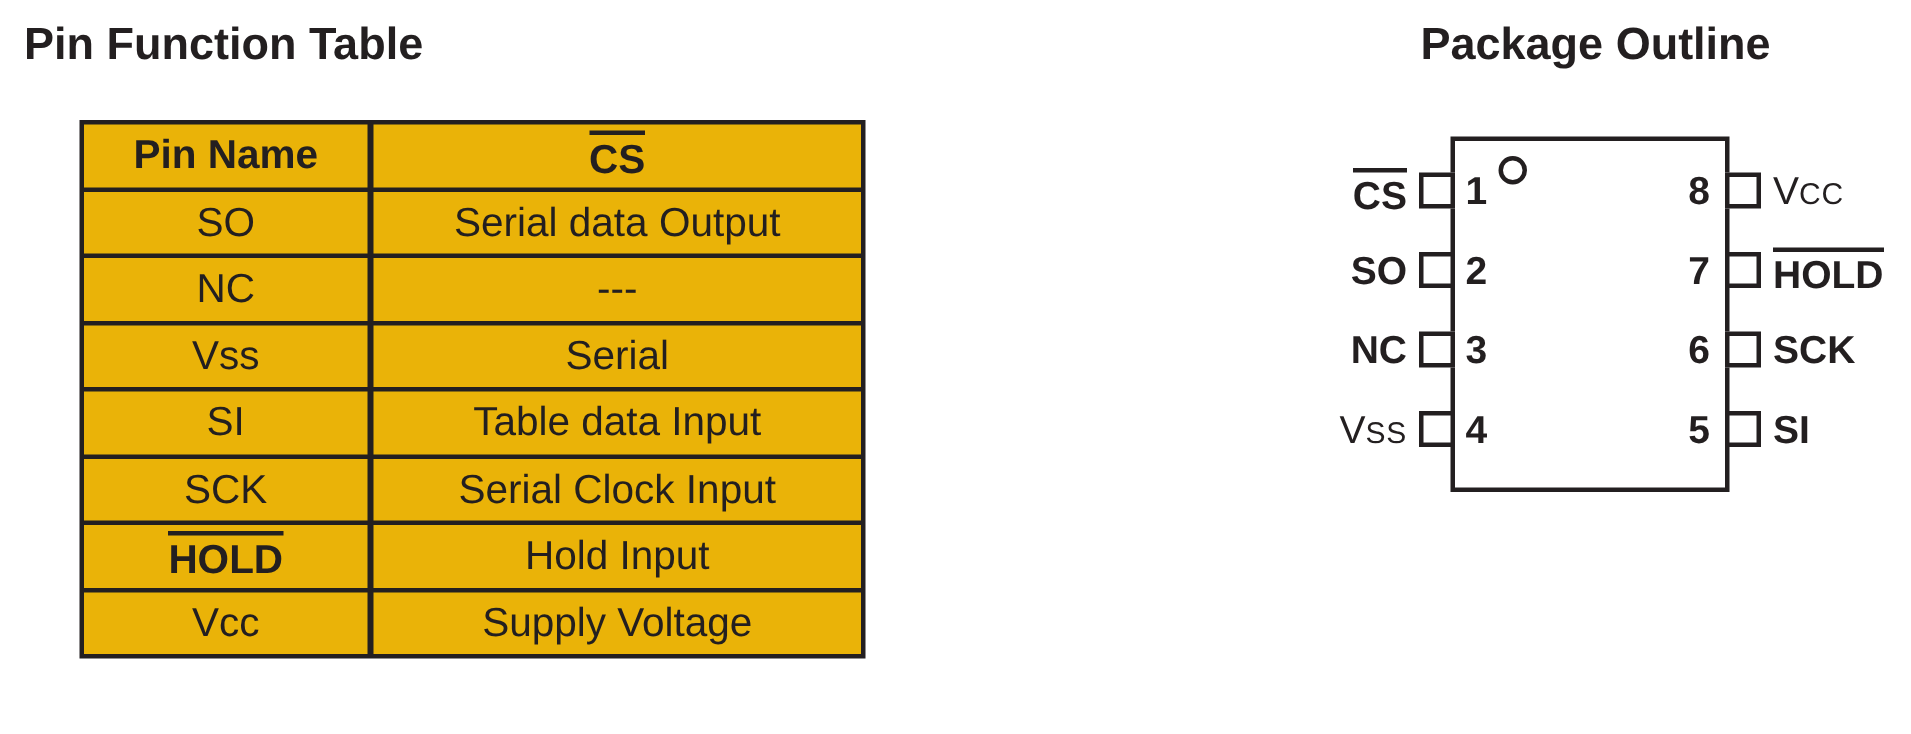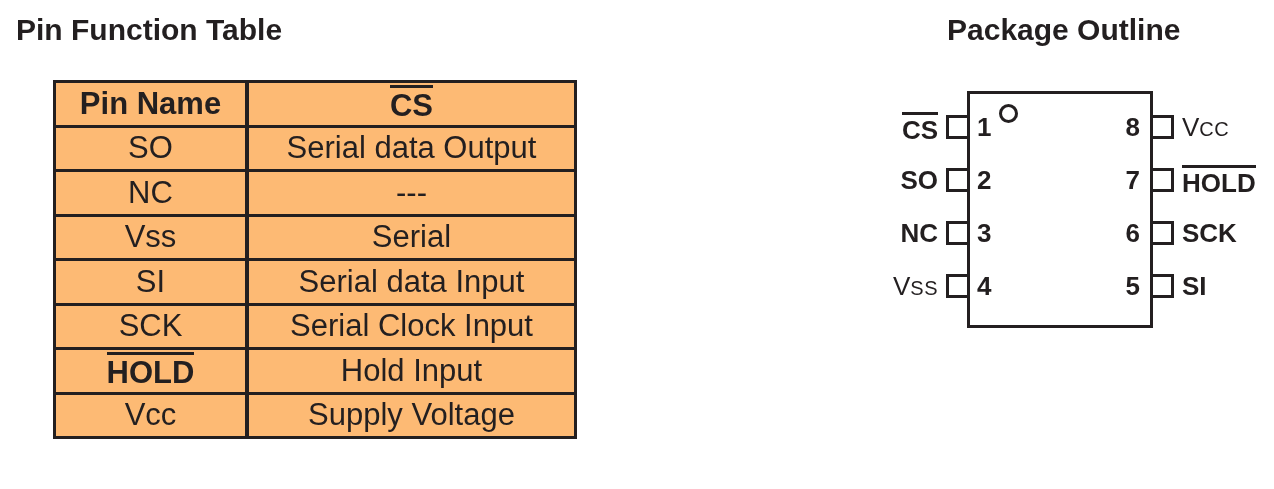--- a/index.html
+++ b/index.html
@@ -12,22 +12,22 @@
   #title-right { left:947px; top:13px; }
 
   
   .pin-table {
     position:absolute; left:53px; top:80px; width:524px; box-sizing:border-box;
     background:#231f20; display:grid;
     grid-template-columns:189px 325px; grid-auto-rows:41.5px;
     gap:3px 4px; padding:3px;
   }
   .cell {
-    background:#fdba74; display:flex; align-items:center; justify-content:center;
-    font-size:31px; white-space:nowrap;
+    background:#eab308; display:flex; align-items:center; justify-content:center;
+    font-size:27px; white-space:nowrap;
   }
   .hdr { font-weight:bold; }
 
   
   .ol {
     display:inline-block; border-top:3px solid #231f20; padding-top:2px;
     line-height:1.05; font-weight:bold;
   }
 
   
@@ -81,21 +81,21 @@
     <div class="cell">SO</div>
     <div class="cell">Serial data Output</div>
 
     <div class="cell">NC</div>
     <div class="cell">---</div>
 
     <div class="cell">Vss</div>
     <div class="cell">Serial</div>
 
     <div class="cell">SI</div>
-    <div class="cell">Serial data Input</div>
+    <div class="cell">Table data Input</div>
 
     <div class="cell">SCK</div>
     <div class="cell">Serial Clock Input</div>
 
     <div class="cell">
         <span class="ol">HOLD</span>
       </div>
     <div class="cell">Hold Input</div>
 
     <div class="cell">Vcc</div>

